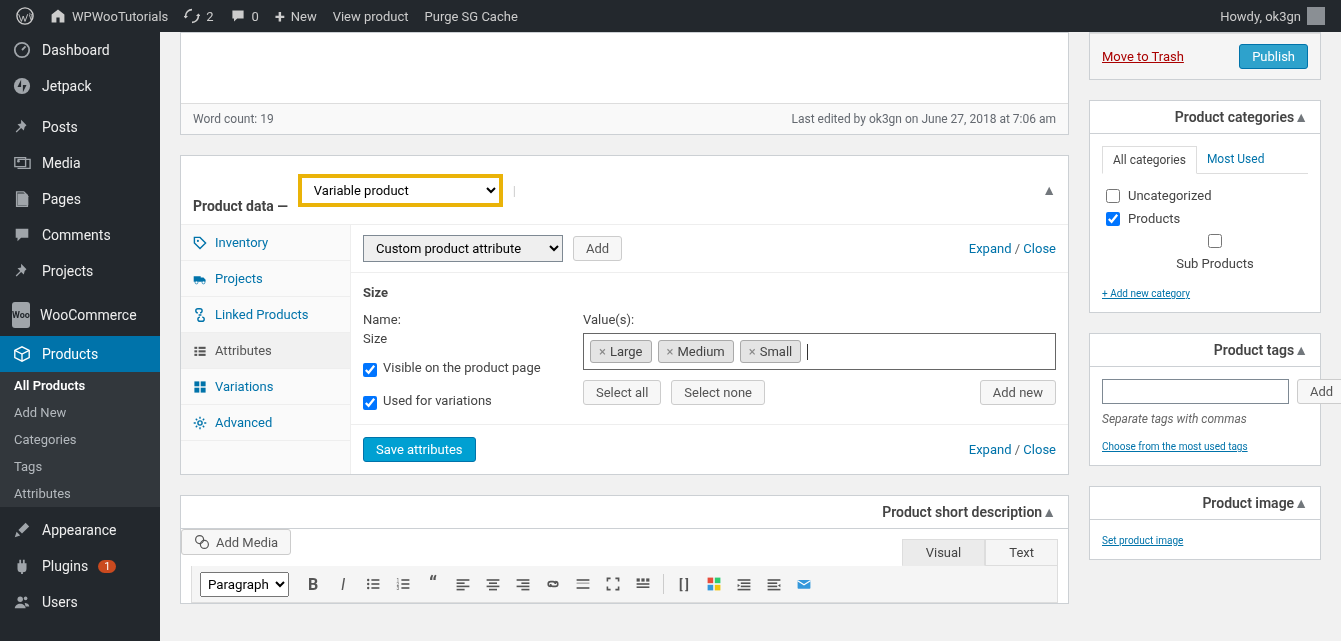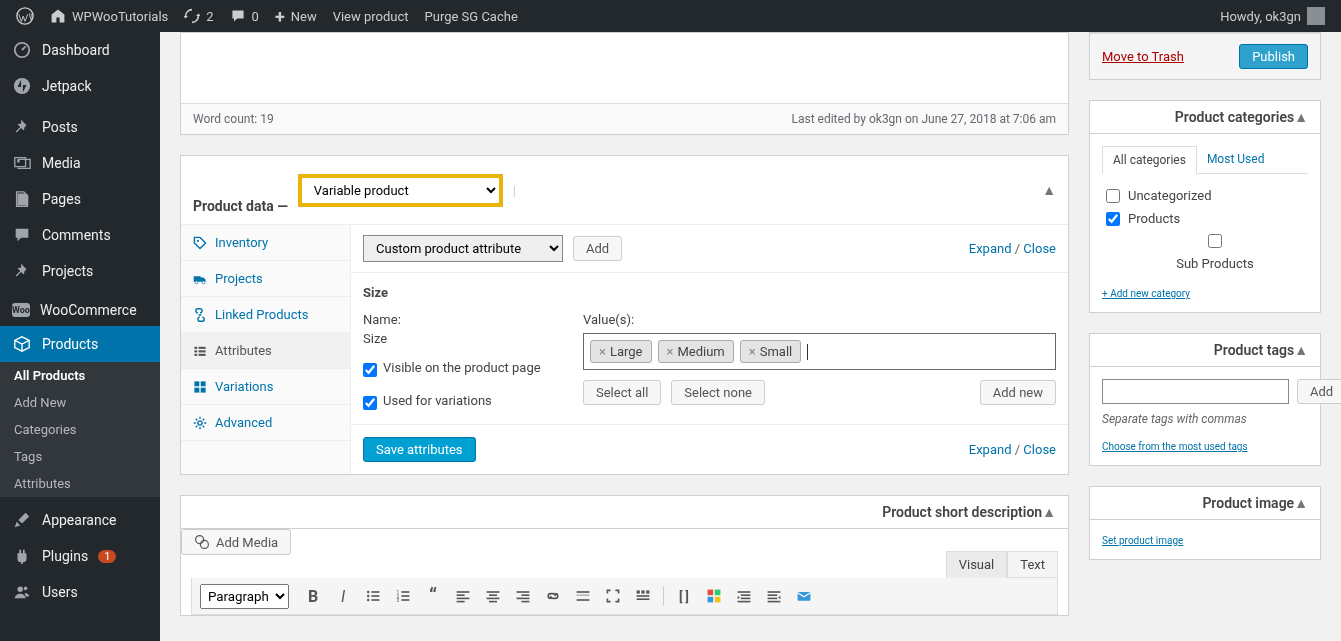--- a/index.html
+++ b/index.html
@@ -71,21 +71,21 @@
 .cat-list { padding:10px 4px; }
 .cat-list .ci { display:flex; align-items:center; gap:8px; padding:4px 0; }
 .cat-list .ci.indent { padding-left:20px;flex-direction:column; }
 .cat-list .ci input { width:14px; height:14px; }
 .link-blue { color:#0073aa; text-decoration:underline; cursor:pointer; font-size:10px; }
 .tag-input-row { display:flex; gap:8px; margin-bottom:8px; }
 .tag-input-row input { flex:1; border:1px solid #7e8993; padding:4px; }
 .hint { color:#666; font-style:italic; font-size:12px; margin-bottom:12px; }
 .short-desc .media-btn { margin:0; }
 .short-desc .ed-tabs { float:right; margin:10px 10px 0 0; }
-.short-desc .ed-tabs .etab { display:inline-block; padding:5px 12px; border:1px solid #ddd; background:#f5f5f5; cursor:pointer; font-size:13px;margin-top:12px; }
+.short-desc .ed-tabs .etab { display:inline-block; padding:5px 23px; border:1px solid #ddd; background:#f5f5f5; cursor:pointer; font-size:13px; }
 .short-desc .ed-tabs .etab.active { background:#ebebeb; border-bottom-color:#ebebeb; }
 .mce-toolbar { clear:both; border:1px solid #ddd; border-top:none; background:#f5f5f5; padding:4px 8px; display:flex; align-items:center; gap:2px; margin:0 10px; }
 .mce-toolbar select { padding:3px; margin-right:8px; }
 .mce-btn { width:28px; height:28px; display:flex; align-items:center; justify-content:center; cursor:pointer; color:#555; border-radius:2px; font-size:16px; }
 .mce-sep { width:1px; height:20px; background:#ccc; margin:0 4px; }
 svg { display:block; }
 </style>
 </head>
 <body>
 
@@ -186,21 +186,21 @@
   <div class="menu-item">
       <span class="dashicon">
         <svg width="18" height="18" viewBox="0 0 20 20" fill="currentColor">
           <path d="M9 2l6 6-2 2-1 4-3-3-5 5-1-1 5-5-3-3 4-1z"></path>
         </svg>
       </span>
       <span>Projects</span>
     </div>
   <div class="sep"></div>
   <div class="menu-item">
-      <span class="dashicon" style="background:#a0a5aa;border-radius:3px;color:#23282d;font-size:9px;font-weight:bold;width:18px;height:14px">Woo</span>
+      <span class="dashicon" style="background:#a0a5aa;border-radius:3px;color:#23282d;font-size:9px;font-weight:bold;width:18px;height:26px">Woo</span>
       <span>WooCommerce</span>
     </div>
   <div class="menu-item current">
       <span class="dashicon">
         <svg width="18" height="18" viewBox="0 0 20 20" fill="currentColor">
           <path d="M2 6l8-4 8 4v8l-8 4-8-4z" fill="none" stroke="currentColor" stroke-width="1.5"></path>
           <path d="M2 6l8 4 8-4M10 10v8" fill="none" stroke="currentColor" stroke-width="1.5"></path>
         </svg>
       </span>
       <span>Products</span>

